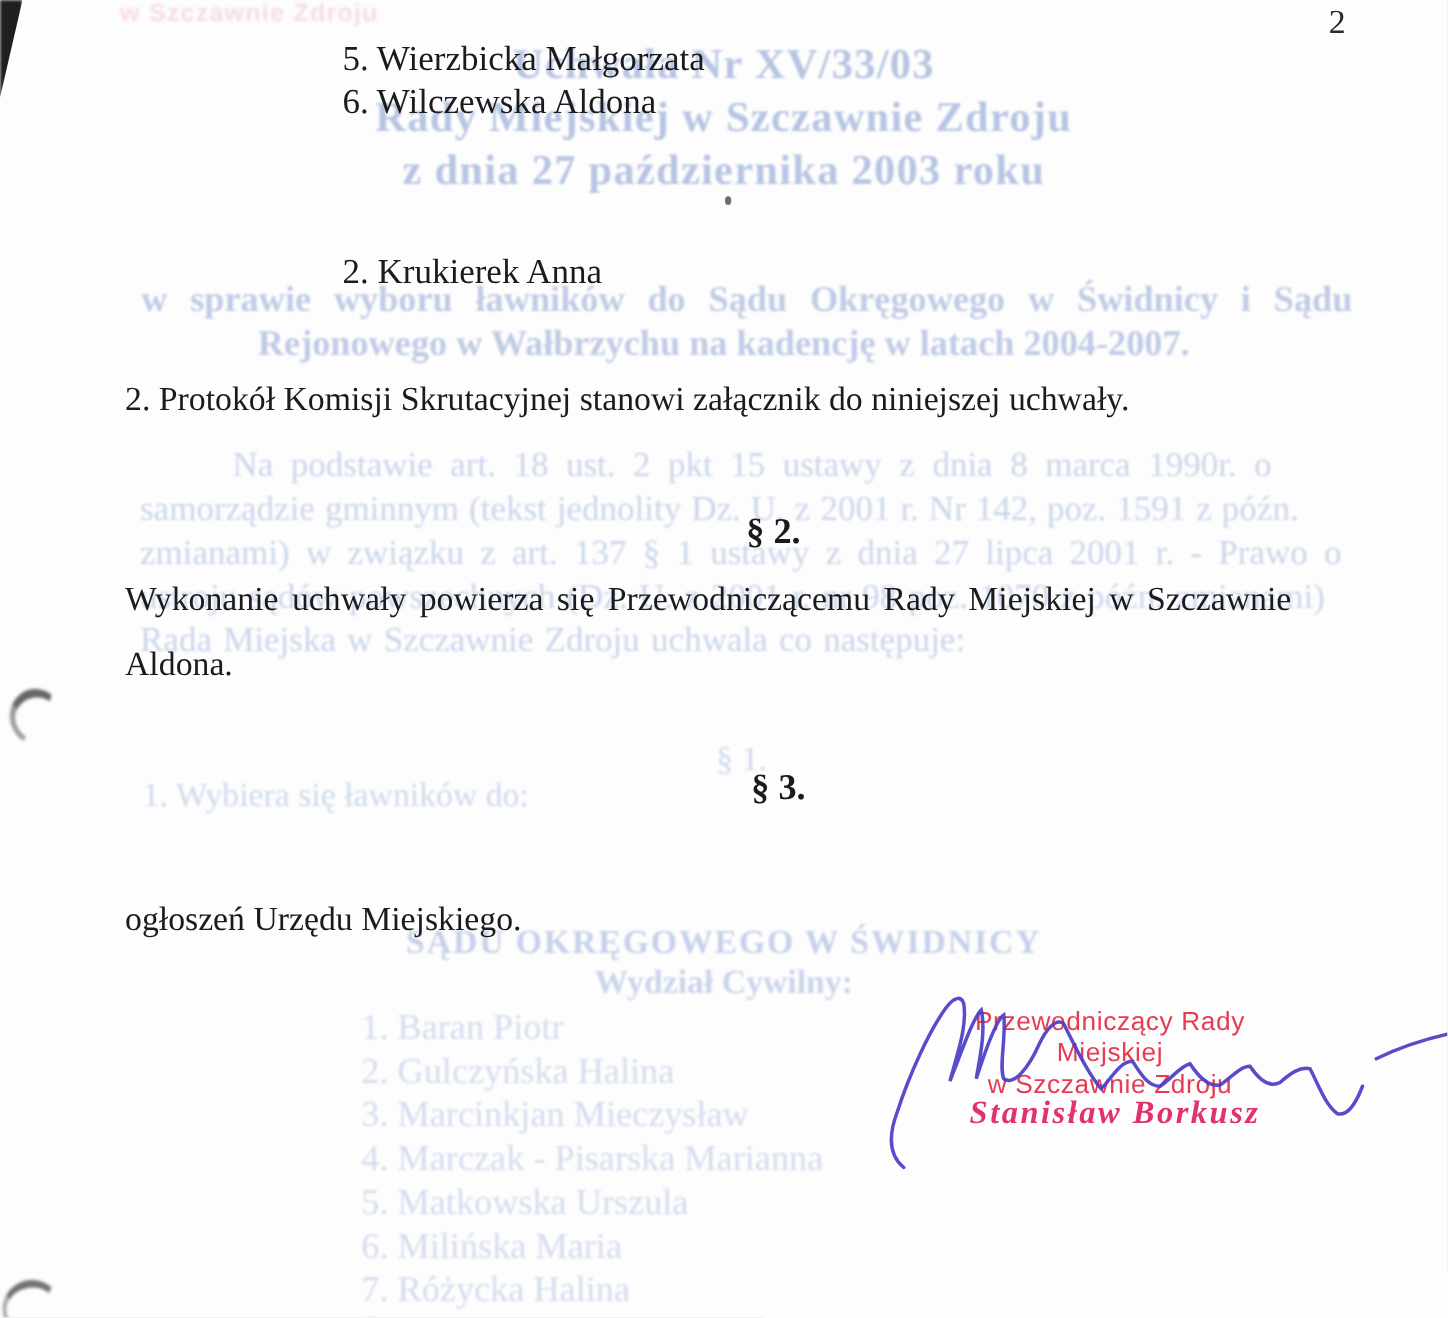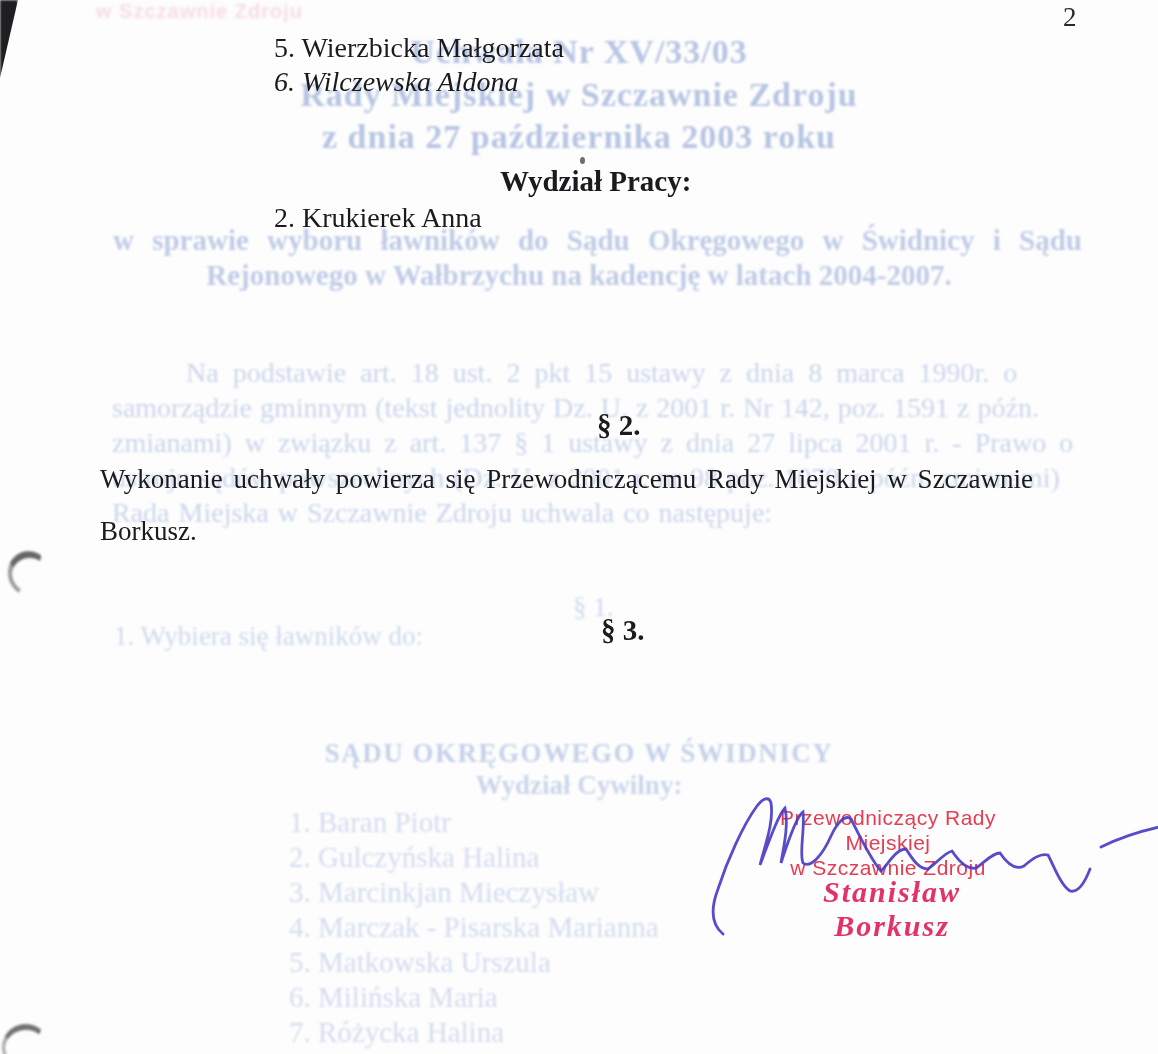--- a/index.html
+++ b/index.html
@@ -47,21 +47,21 @@
   .page-num{ position:absolute; left:1063px; top:2px; font-size:27px; color:#2a2a2c; }
   
   .stamp{
     position:absolute; left:738px; top:805px; width:300px; text-align:center;
     font-family:"Liberation Sans",sans-serif; font-size:21px; line-height:25px;
     color:#e63c52; filter:blur(.3px); letter-spacing:.5px;
   }
   .stamp-name{
     position:absolute; left:762px; top:875px; width:260px; text-align:center;
     font-family:"Liberation Serif",serif; font-style:italic; font-weight:bold;
-    font-size:30px; color:#e2326b; letter-spacing:2px; filter:blur(.3px);
+    font-size:26px; color:#e2326b; letter-spacing:2px; filter:blur(.3px);
   }
   .sig{ position:absolute; left:685px; top:792px; }
 </style>
 </head>
 <body>
 
 <div class="page">
 
   <div class="corner-shadow"></div>
   <div class="punch p1"></div>
@@ -92,32 +92,33 @@
   <div class="ghost g-name" style="left:289px; top:806px;">1. Baran Piotr</div>
   <div class="ghost g-name" style="left:289px; top:841px;">2. Gulczyńska Halina</div>
   <div class="ghost g-name" style="left:289px; top:876px;">3. Marcinkjan Mieczysław</div>
   <div class="ghost g-name" style="left:289px; top:911px;">4. Marczak - Pisarska Marianna</div>
   <div class="ghost g-name" style="left:289px; top:946px;">5. Matkowska Urszula</div>
   <div class="ghost g-name" style="left:289px; top:981px;">6. Milińska Maria</div>
   <div class="ghost g-name" style="left:289px; top:1016px;">7. Różycka Halina</div>
   <div class="ghost g-name" style="left:289px; top:1048px;">8.</div>
 
   <div class="blk body-list" style="left:274px; top:31px;">5. Wierzbicka Małgorzata</div>
-  <div class="blk body-list" style="left:274px; top:65px;font-style:italic;">6. Wilczewska Aldona</div>
+  <div class="blk body-list" style="left:274px; top:65px;">6. Wilczewska Aldona</div>
 
   <div class="ink-dot"></div>
-  <div class="blk h-bold" style="left:500px; top:165px;">Wydział Pracy:</div>
   <div class="blk body-list" style="left:274px; top:201px;">2. Krukierek Anna</div>
 
+  <div class="blk para" style="left:100px; top:302px;">2. Protokół Komisji Skrutacyjnej stanowi załącznik do niniejszej uchwały.</div>
 
   <div class="blk h-bold" style="left:597px; top:409px;">§ 2.</div>
   <div class="blk para" style="left:100px; top:462px; word-spacing:4px;">Wykonanie uchwały powierza się Przewodniczącemu Rady Miejskiej w Szczawnie</div>
-  <div class="blk para" style="left:100px; top:514px;">Borkusz.</div>
+  <div class="blk para" style="left:100px; top:514px;">Aldona.</div>
 
   <div class="blk h-bold" style="left:601px; top:614px;">§ 3.</div>
+  <div class="blk para" style="left:100px; top:718px;">ogłoszeń Urzędu Miejskiego.</div>
 
   <div class="stamp">
     <div>Przewodniczący Rady Miejskiej</div>
     <div>w Szczawnie Zdroju</div>
   </div>
   <div class="stamp-name">Stanisław Borkusz</div>
 
   <svg class="sig" width="475" height="150" viewBox="0 0 475 150">
     <g fill="none" stroke="#4a3dc6" stroke-width="2.8" stroke-linecap="round" opacity="0.92">
       <path d="M 38 142

